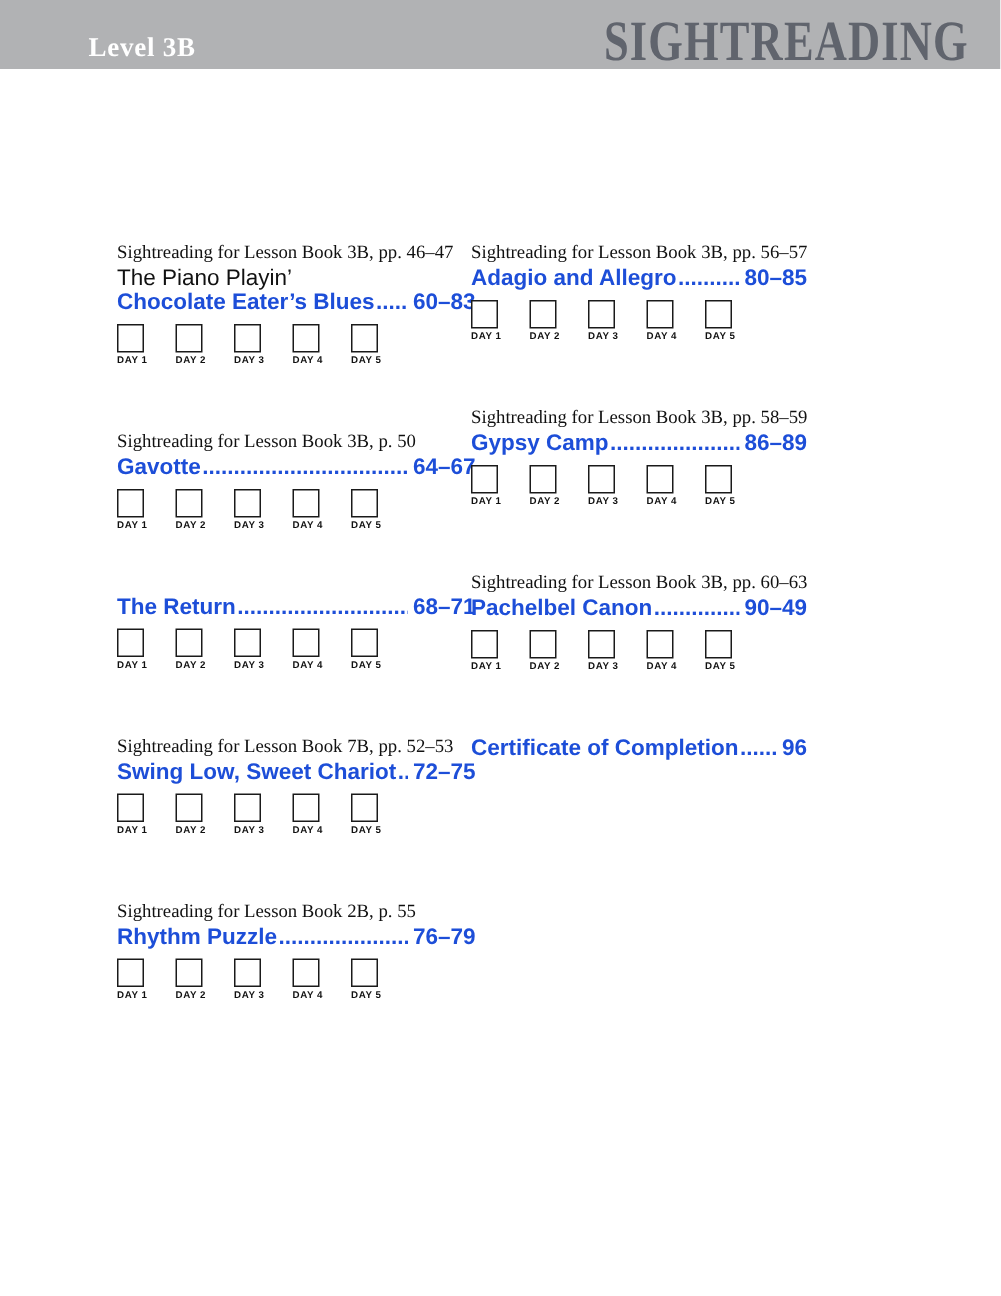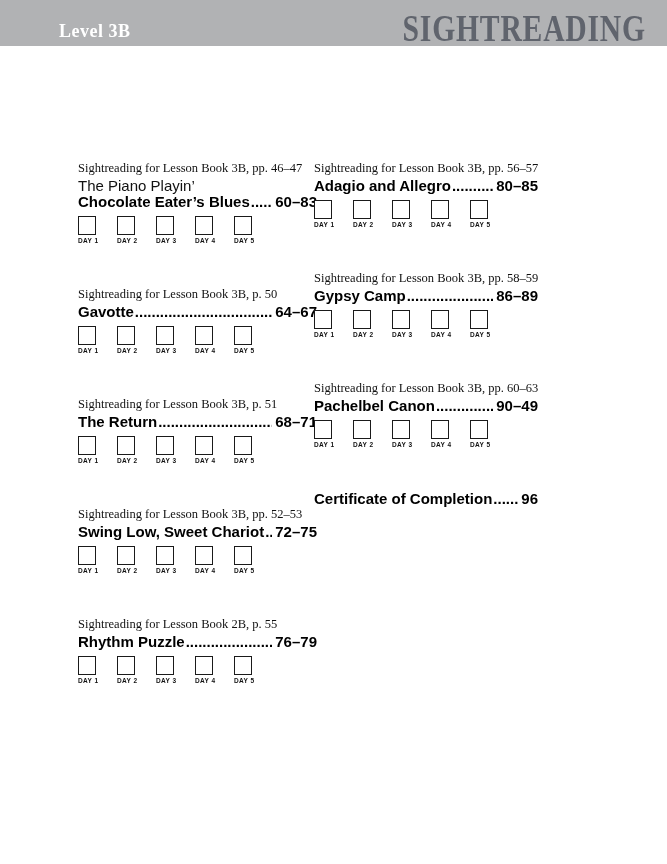--- a/index.html
+++ b/index.html
@@ -18,21 +18,21 @@
   .col{position:absolute;top:161px;}
   .col-left{left:59px;width:239px;margin-left:19px;}
   .col-right{left:314px;width:224px;}
 
   
   .entry{margin-bottom:43px;}
   .source{font-family:"Liberation Serif",serif;font-size:12.5px;line-height:14px;
           margin-bottom:3px;white-space:nowrap;color:#111;}
   .title-line{font-weight:normal;font-size:15px;line-height:16px;color:#111;white-space:nowrap;}
   .title-row{display:flex;align-items:flex-end;font-weight:bold;font-size:15px;
-             line-height:16px;color:#000000;margin-bottom:6px;}
+             line-height:16px;color:#1d4ed8;margin-bottom:6px;}
   .t-name{white-space:nowrap;flex:0 0 auto;}
   .leader{flex:1 1 auto;overflow:hidden;white-space:nowrap;margin:0 3px 0 1px;}
   .t-pages{white-space:nowrap;flex:0 0 auto;}
 
   .days{display:flex;}
   .day{width:39px;flex:0 0 auto;}
   .checkbox{width:18px;height:19px;box-sizing:border-box;border:1.5px solid #1a1a1a;background:#fff;}
   .day-label{margin-top:2px;font-size:6.5px;line-height:7px;font-weight:bold;
              letter-spacing:.4px;white-space:nowrap;color:#111;}
 
@@ -107,21 +107,20 @@
             <div class="day-label">DAY 4</div>
           </div>
           <div class="day">
             <div class="checkbox"></div>
             <div class="day-label">DAY 5</div>
           </div>
         </div>
     </article>
 
     <article class="entry">
-      <div class="source">Sightreading for Lesson Book 3B, p. 51</div>
       <div class="title-row">
         <span class="t-name">The Return</span>
         <span class="leader">........................................................................</span>
         <span class="t-pages">68–71</span>
       </div>
       <div class="days">
           <div class="day">
             <div class="checkbox"></div>
             <div class="day-label">DAY 1</div>
           </div>
@@ -138,21 +137,21 @@
             <div class="day-label">DAY 4</div>
           </div>
           <div class="day">
             <div class="checkbox"></div>
             <div class="day-label">DAY 5</div>
           </div>
         </div>
     </article>
 
     <article class="entry">
-      <div class="source">Sightreading for Lesson Book 3B, pp. 52–53</div>
+      <div class="source">Sightreading for Lesson Book 7B, pp. 52–53</div>
       <div class="title-row">
         <span class="t-name">Swing Low, Sweet Chariot</span>
         <span class="leader">........................................................................</span>
         <span class="t-pages">72–75</span>
       </div>
       <div class="days">
           <div class="day">
             <div class="checkbox"></div>
             <div class="day-label">DAY 1</div>
           </div>

